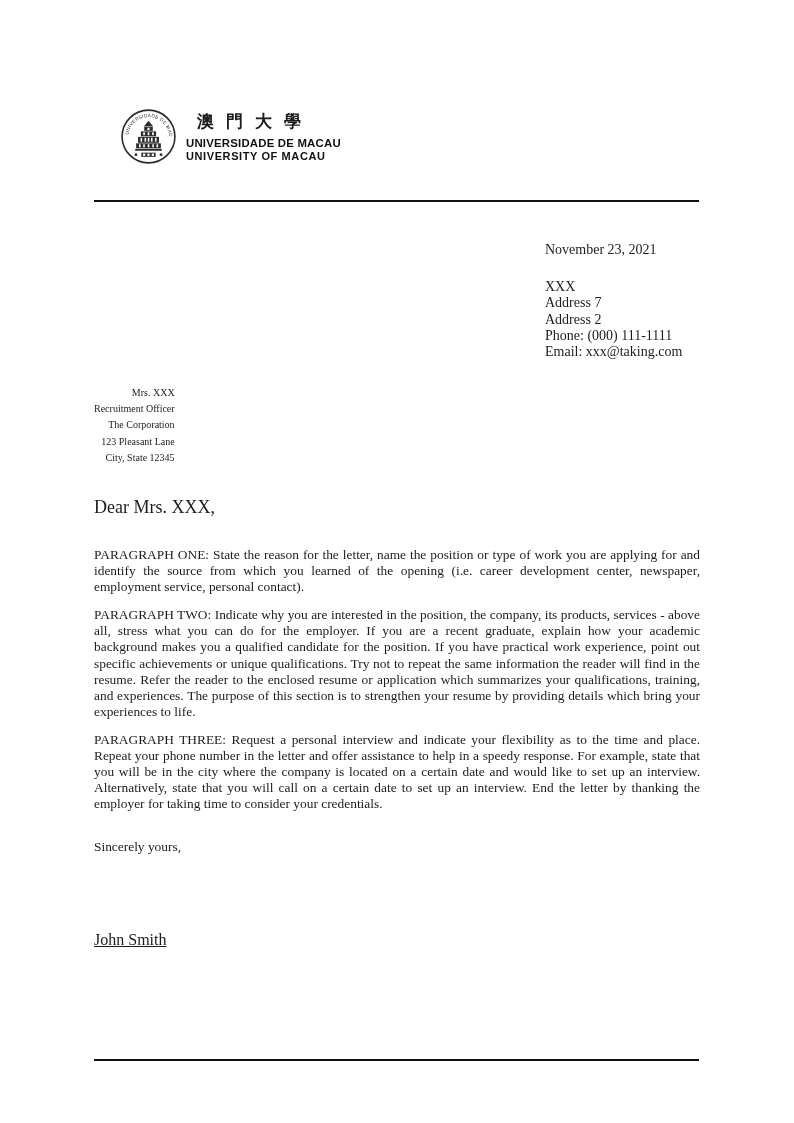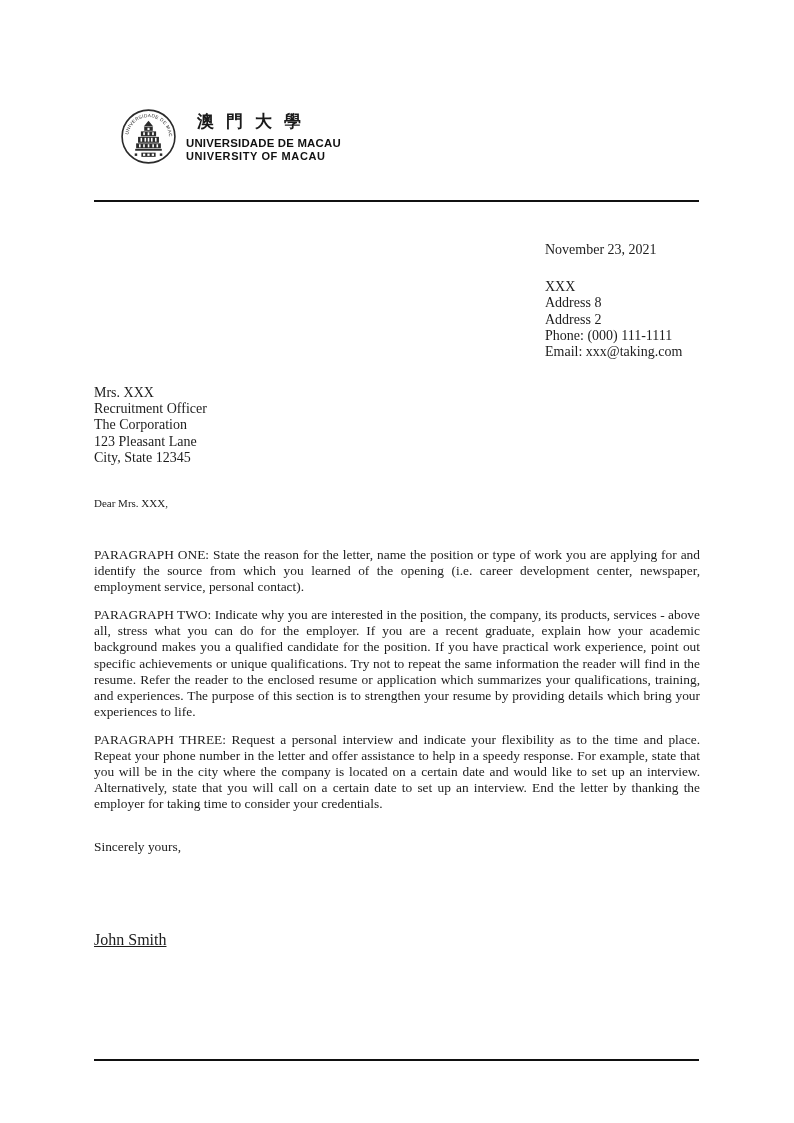--- a/index.html
+++ b/index.html
@@ -28,22 +28,22 @@
     line-height: 24px; white-space: nowrap; color: #1a1a1a;
   }
   .uni-pt { font-size: 11.4px; font-weight: 700; letter-spacing: 0.2px; line-height: 13px; margin-top: 3px; color: #111; white-space: nowrap; }
   .uni-en { font-size: 11px;  font-weight: 700; letter-spacing: 0.6px; line-height: 13px; color: #111; white-space: nowrap; }
   .rule { position: absolute; left: 94px; width: 605px; height: 2px; background: #111; }
   .rule-top { top: 200px; }
   .rule-bottom { top: 1059px; }
   
   .sender-block { position: absolute; left: 545px; top: 242px; font-size: 14px; line-height: 16.2px; }
   .sender-block .date { margin-bottom: 21px; }
-  .recipient-block { position: absolute; left: 94px; top: 385px; font-size: 14px; line-height: 16.2px; }
-  .salutation { position: absolute; left: 94px; top: 497px; font-size: 11px; }
+  .recipient-block { position: absolute; left: 94px; top: 385px; font-size: 10px; line-height: 16.2px; text-align: right; }
+  .salutation { position: absolute; left: 94px; top: 497px; font-size: 18px; }
   .body-text { position: absolute; left: 94px; top: 539px; width: 606px; }
   .body-text p {
     font-size: 13.4px; line-height: 16.1px;
     text-align: justify; margin-bottom: 12px; color: #1c1c1c; margin-top: 8px;
   }
   .closing   { position: absolute; left: 94px; top: 839px; font-size: 13.4px; }
   .signature { position: absolute; left: 94px; top: 931px; font-size: 16px; text-decoration: underline; }
   .seal text { font-family: "Liberation Sans", sans-serif; fill: #2b2b2b; }
 </style>
 </head>
@@ -99,21 +99,21 @@
       <div class="uni-pt">UNIVERSIDADE DE MACAU</div>
       <div class="uni-en">UNIVERSITY OF MACAU</div>
     </div>
   </div>
 
   <div class="rule rule-top"></div>
 
   <div class="sender-block">
     <div class="date">November 23, 2021</div>
     <div>XXX</div>
-    <div>Address 8</div>
+    <div>Address 7</div>
     <div>Address 2</div>
     <div>Phone: (000) 111-1111</div>
     <div>Email: xxx@taking.com</div>
   </div>
 
   <div class="recipient-block">
     <div>Mrs. XXX</div>
     <div>Recruitment Officer</div>
     <div>The Corporation</div>
     <div>123 Pleasant Lane</div>

